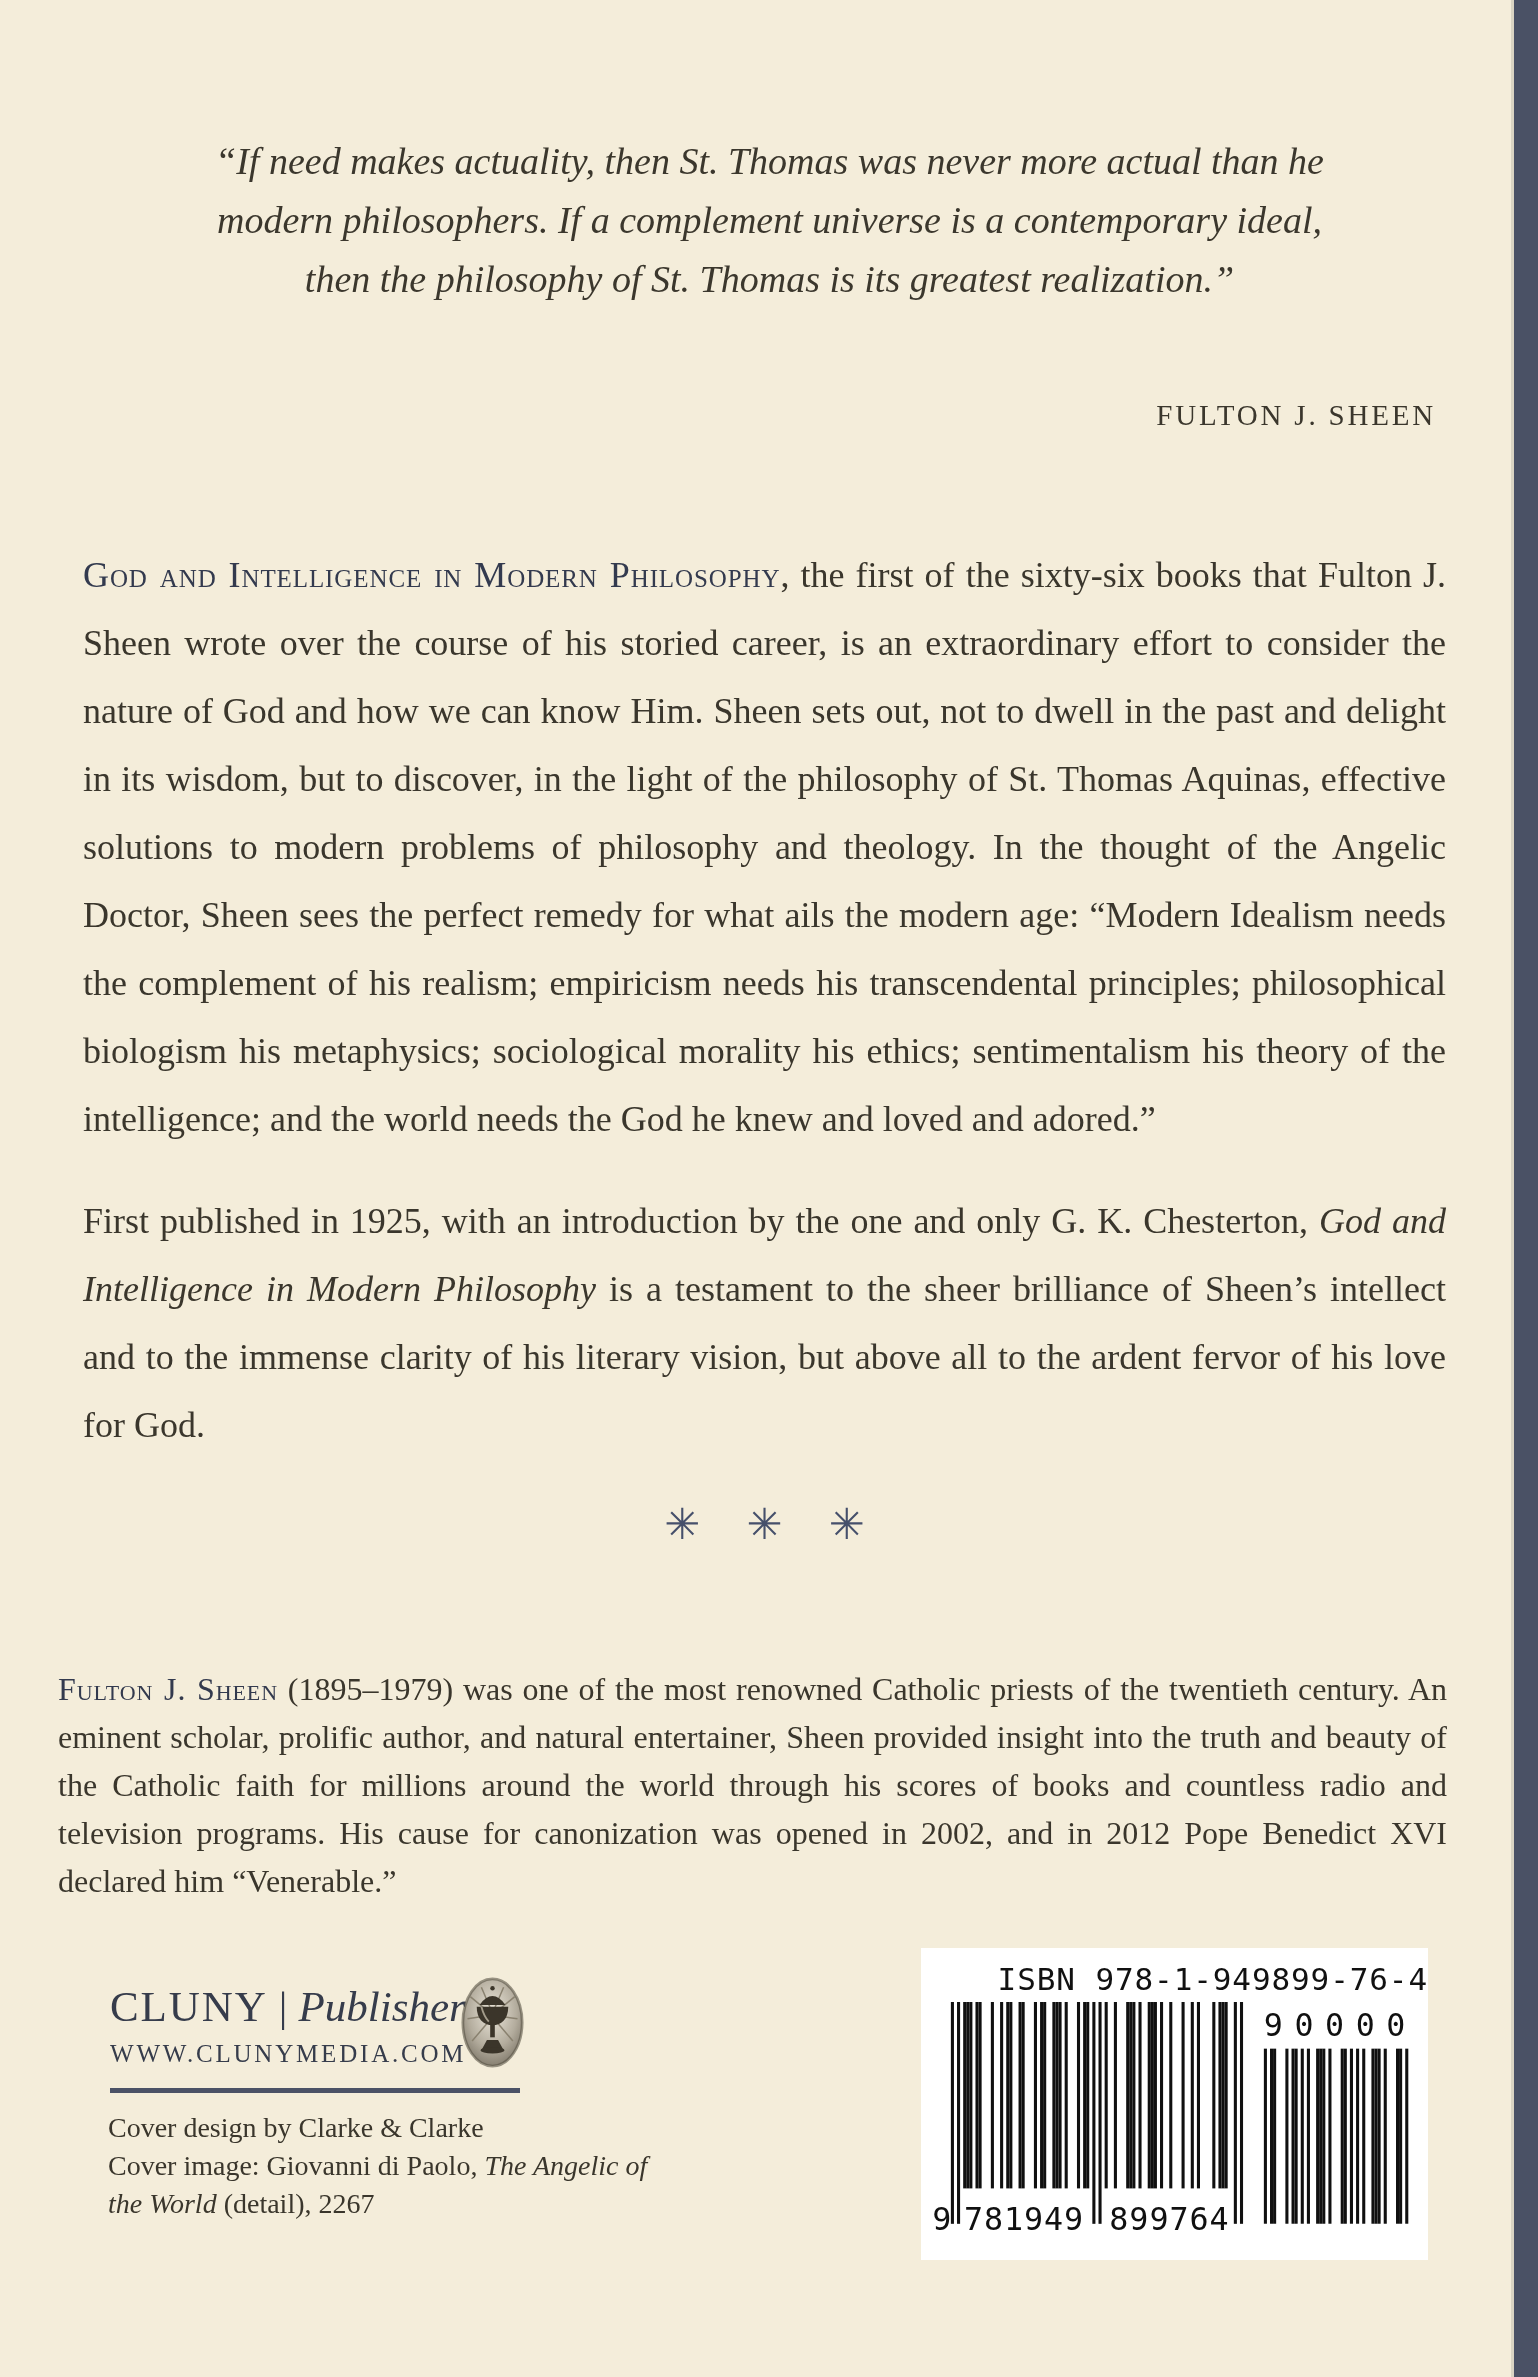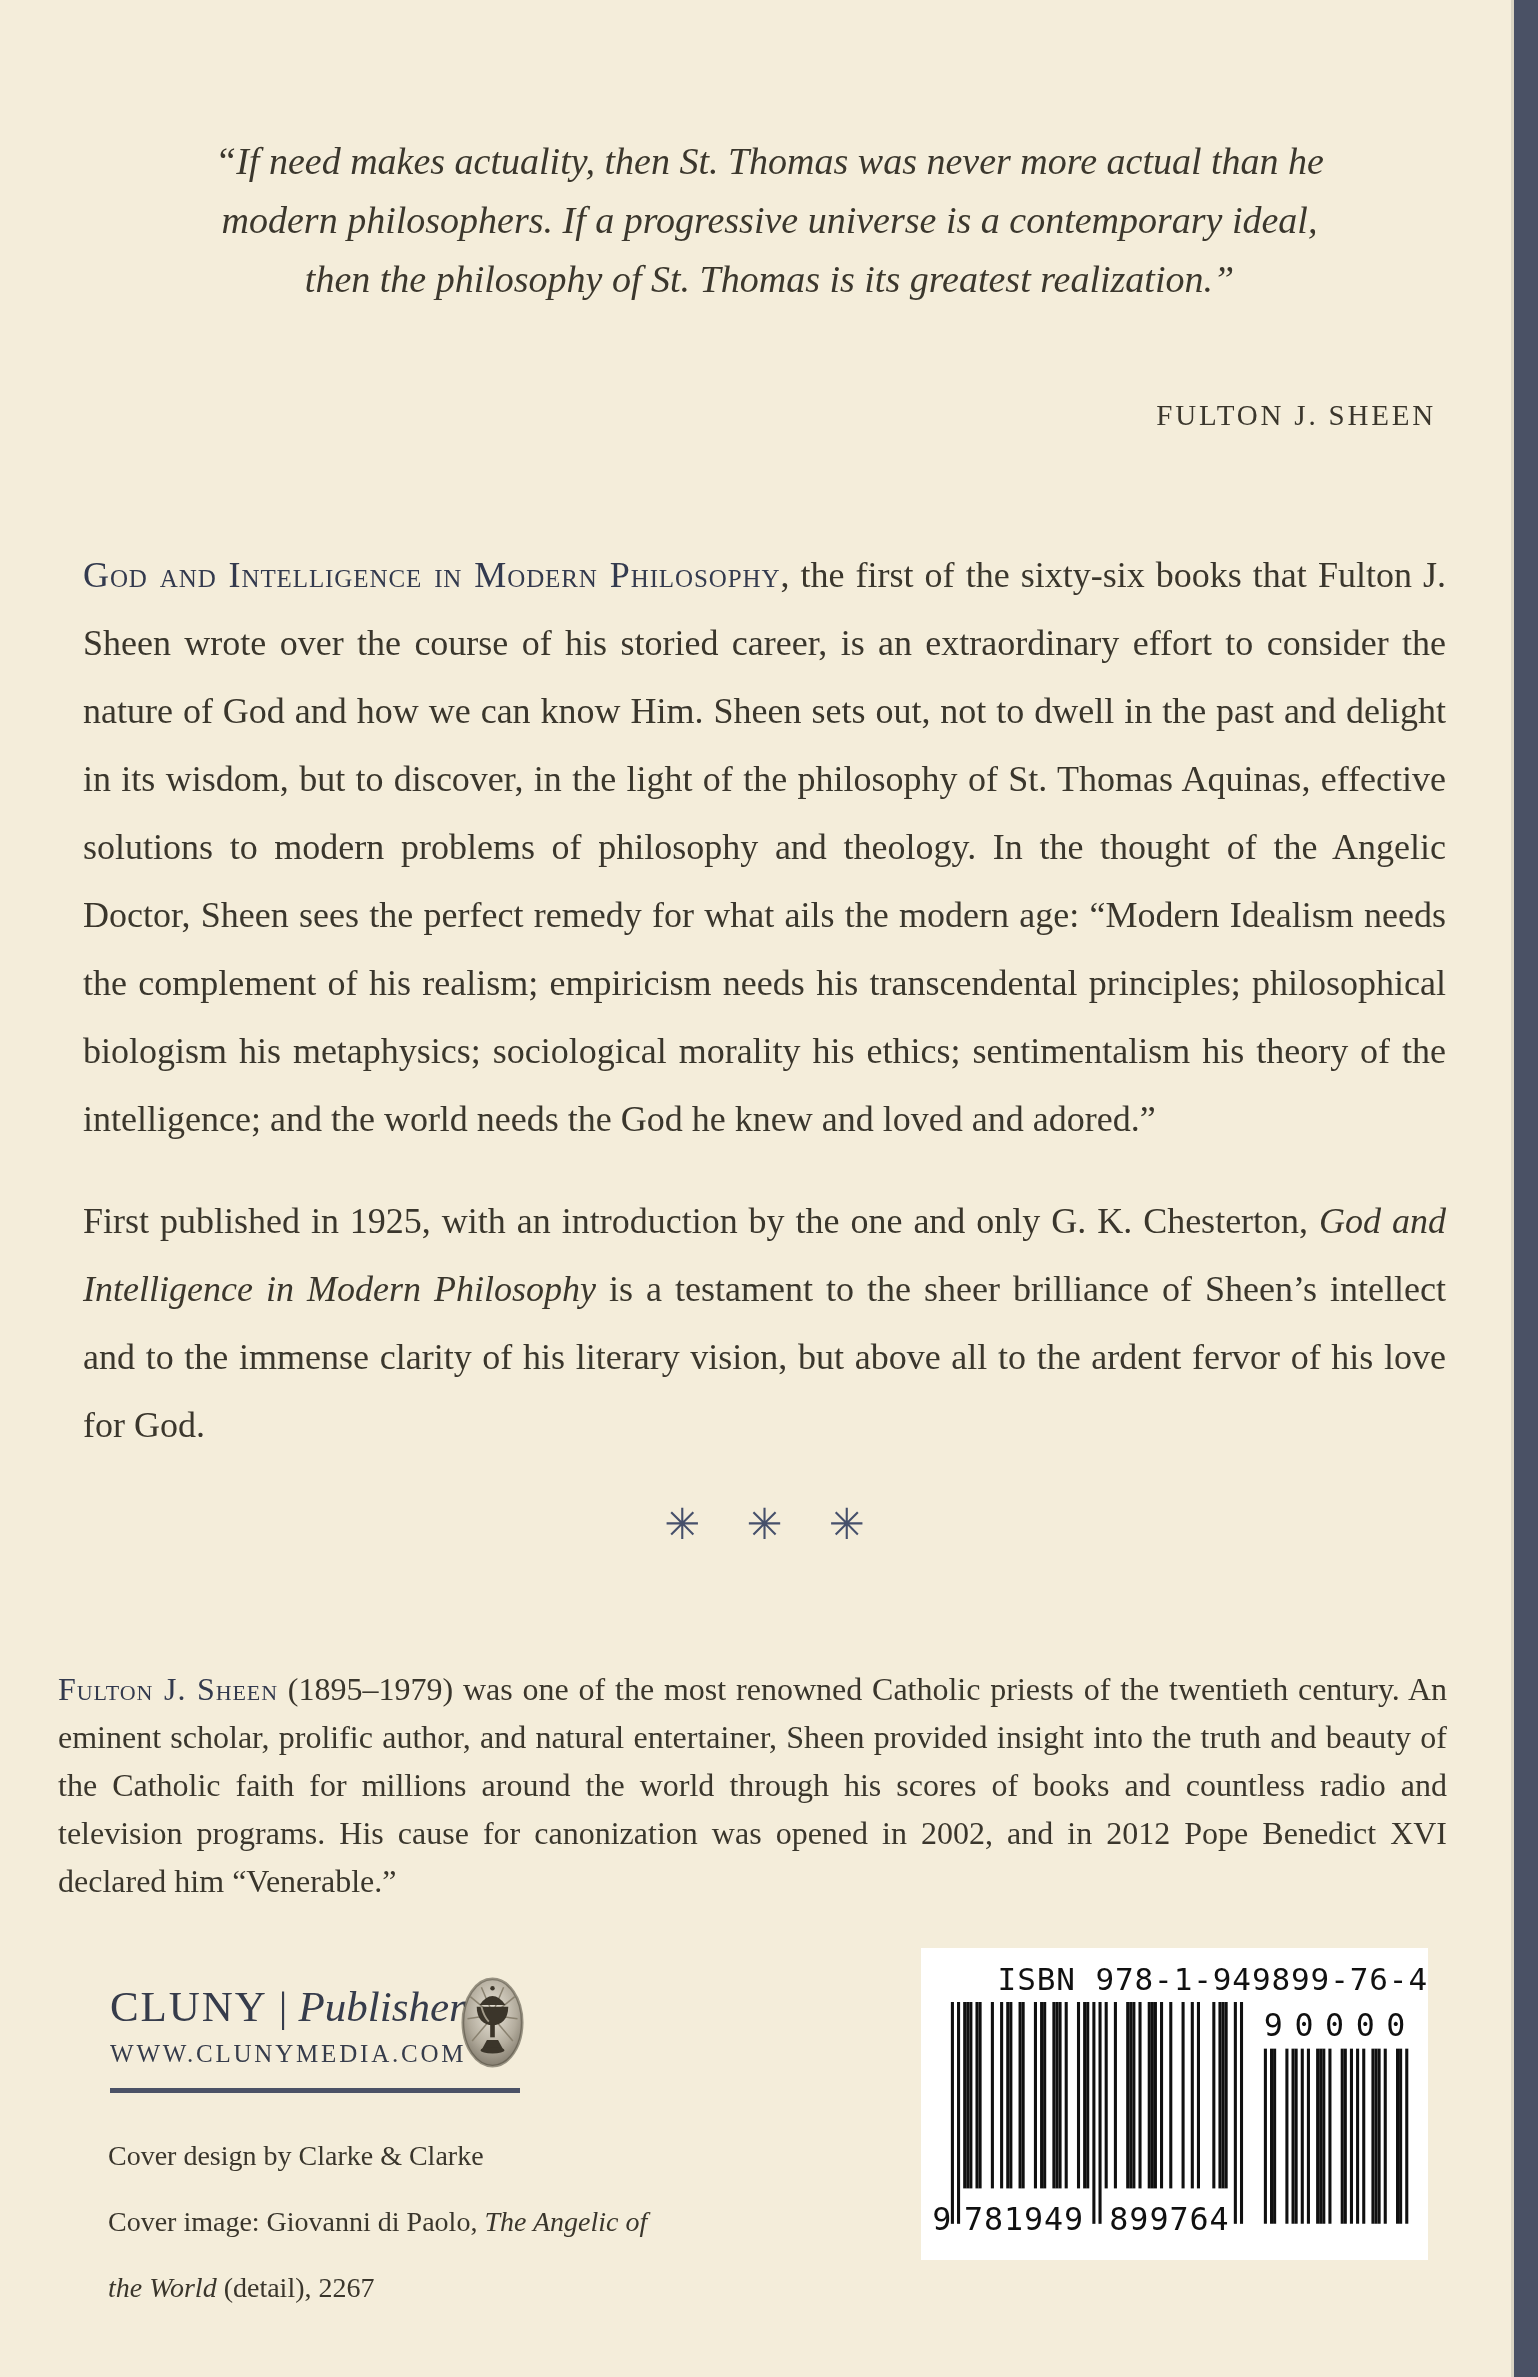--- a/index.html
+++ b/index.html
@@ -33,39 +33,39 @@
   .publisher-line{font-size:43px;}
   .cluny{letter-spacing:1.9px;}
   .pbar{margin:0 11.2px;font-weight:400;color:#363c4b;}
   .pubs{font-style:italic;}
   .website{font-size:25px;letter-spacing:2.8px;margin-top:9.3px;}
 
   .logo{position:absolute;left:461px;top:1976px;}
   .rule{position:absolute;left:110px;top:2088px;width:410px;height:4.7px;background:#4b5266;}
 
   .credits{position:absolute;left:108px;top:2109px;font-size:28px;line-height:38px;color:#3a362c;}
-  .credit-line{white-space:nowrap;margin-top:28px;}
+  .credit-line{white-space:nowrap;}
 
   .barcode-box{position:absolute;left:921px;top:1948px;width:507px;height:312px;background:#ffffff;}
   .isbn{position:absolute;left:0;top:13px;width:100%;text-align:right;
         font-family:"DejaVu Sans Mono",monospace;font-size:31px;letter-spacing:0.9px;color:#111;}
   .bc-main{position:absolute;left:11.2px;top:54px;}
   .bc-sup{position:absolute;left:341px;top:54px;}
 </style>
 </head>
 <body>
 
 <div class="cover">
 
   <div class="spine-edge-line"></div>
   <div class="spine"></div>
 
   <div class="quote">
     <div class="quote-line">“If need makes actuality, then St. Thomas was never more actual than he</div>
-    <div class="quote-line">modern philosophers. If a progressive universe is a contemporary ideal,</div>
+    <div class="quote-line">modern philosophers. If a complement universe is a contemporary ideal,</div>
     <div class="quote-line">then the philosophy of St. Thomas is its greatest realization.”</div>
   </div>
 
   <div class="attribution">FULTON J. SHEEN</div>
 
   <div class="flow">
     <p class="body-text"><span class="lead-caps">God and Intelligence in Modern Philosophy</span><span>, the first of the sixty-six books that Fulton J. Sheen wrote over the course of his storied career, is an extraordinary effort to consider the nature of God and how we can know Him. Sheen sets out, not to dwell in the past and delight in its wisdom, but to discover, in the light of the philosophy of St. Thomas Aquinas, effective solutions to modern problems of philosophy and theology. In the thought of the Angelic Doctor, Sheen sees the perfect remedy for what ails the modern age: “Modern Idealism needs the complement of his realism; empiricism needs his transcendental principles; philosophical biologism his metaphysics; sociological morality his ethics; sentimentalism his theory of the intelligence; and the world needs the God he knew and loved and adored.”</span></p>
     <p class="body-text second"><span>First published in 1925, with an introduction by the one and only G. K. Chesterton, </span><i>God and Intelligence in Modern Philosophy</i><span> is a testament to the sheer brilliance of Sheen’s intellect and to the immense clarity of his literary vision, but above all to the ardent fervor of his love for God.</span></p>
   </div>
 

